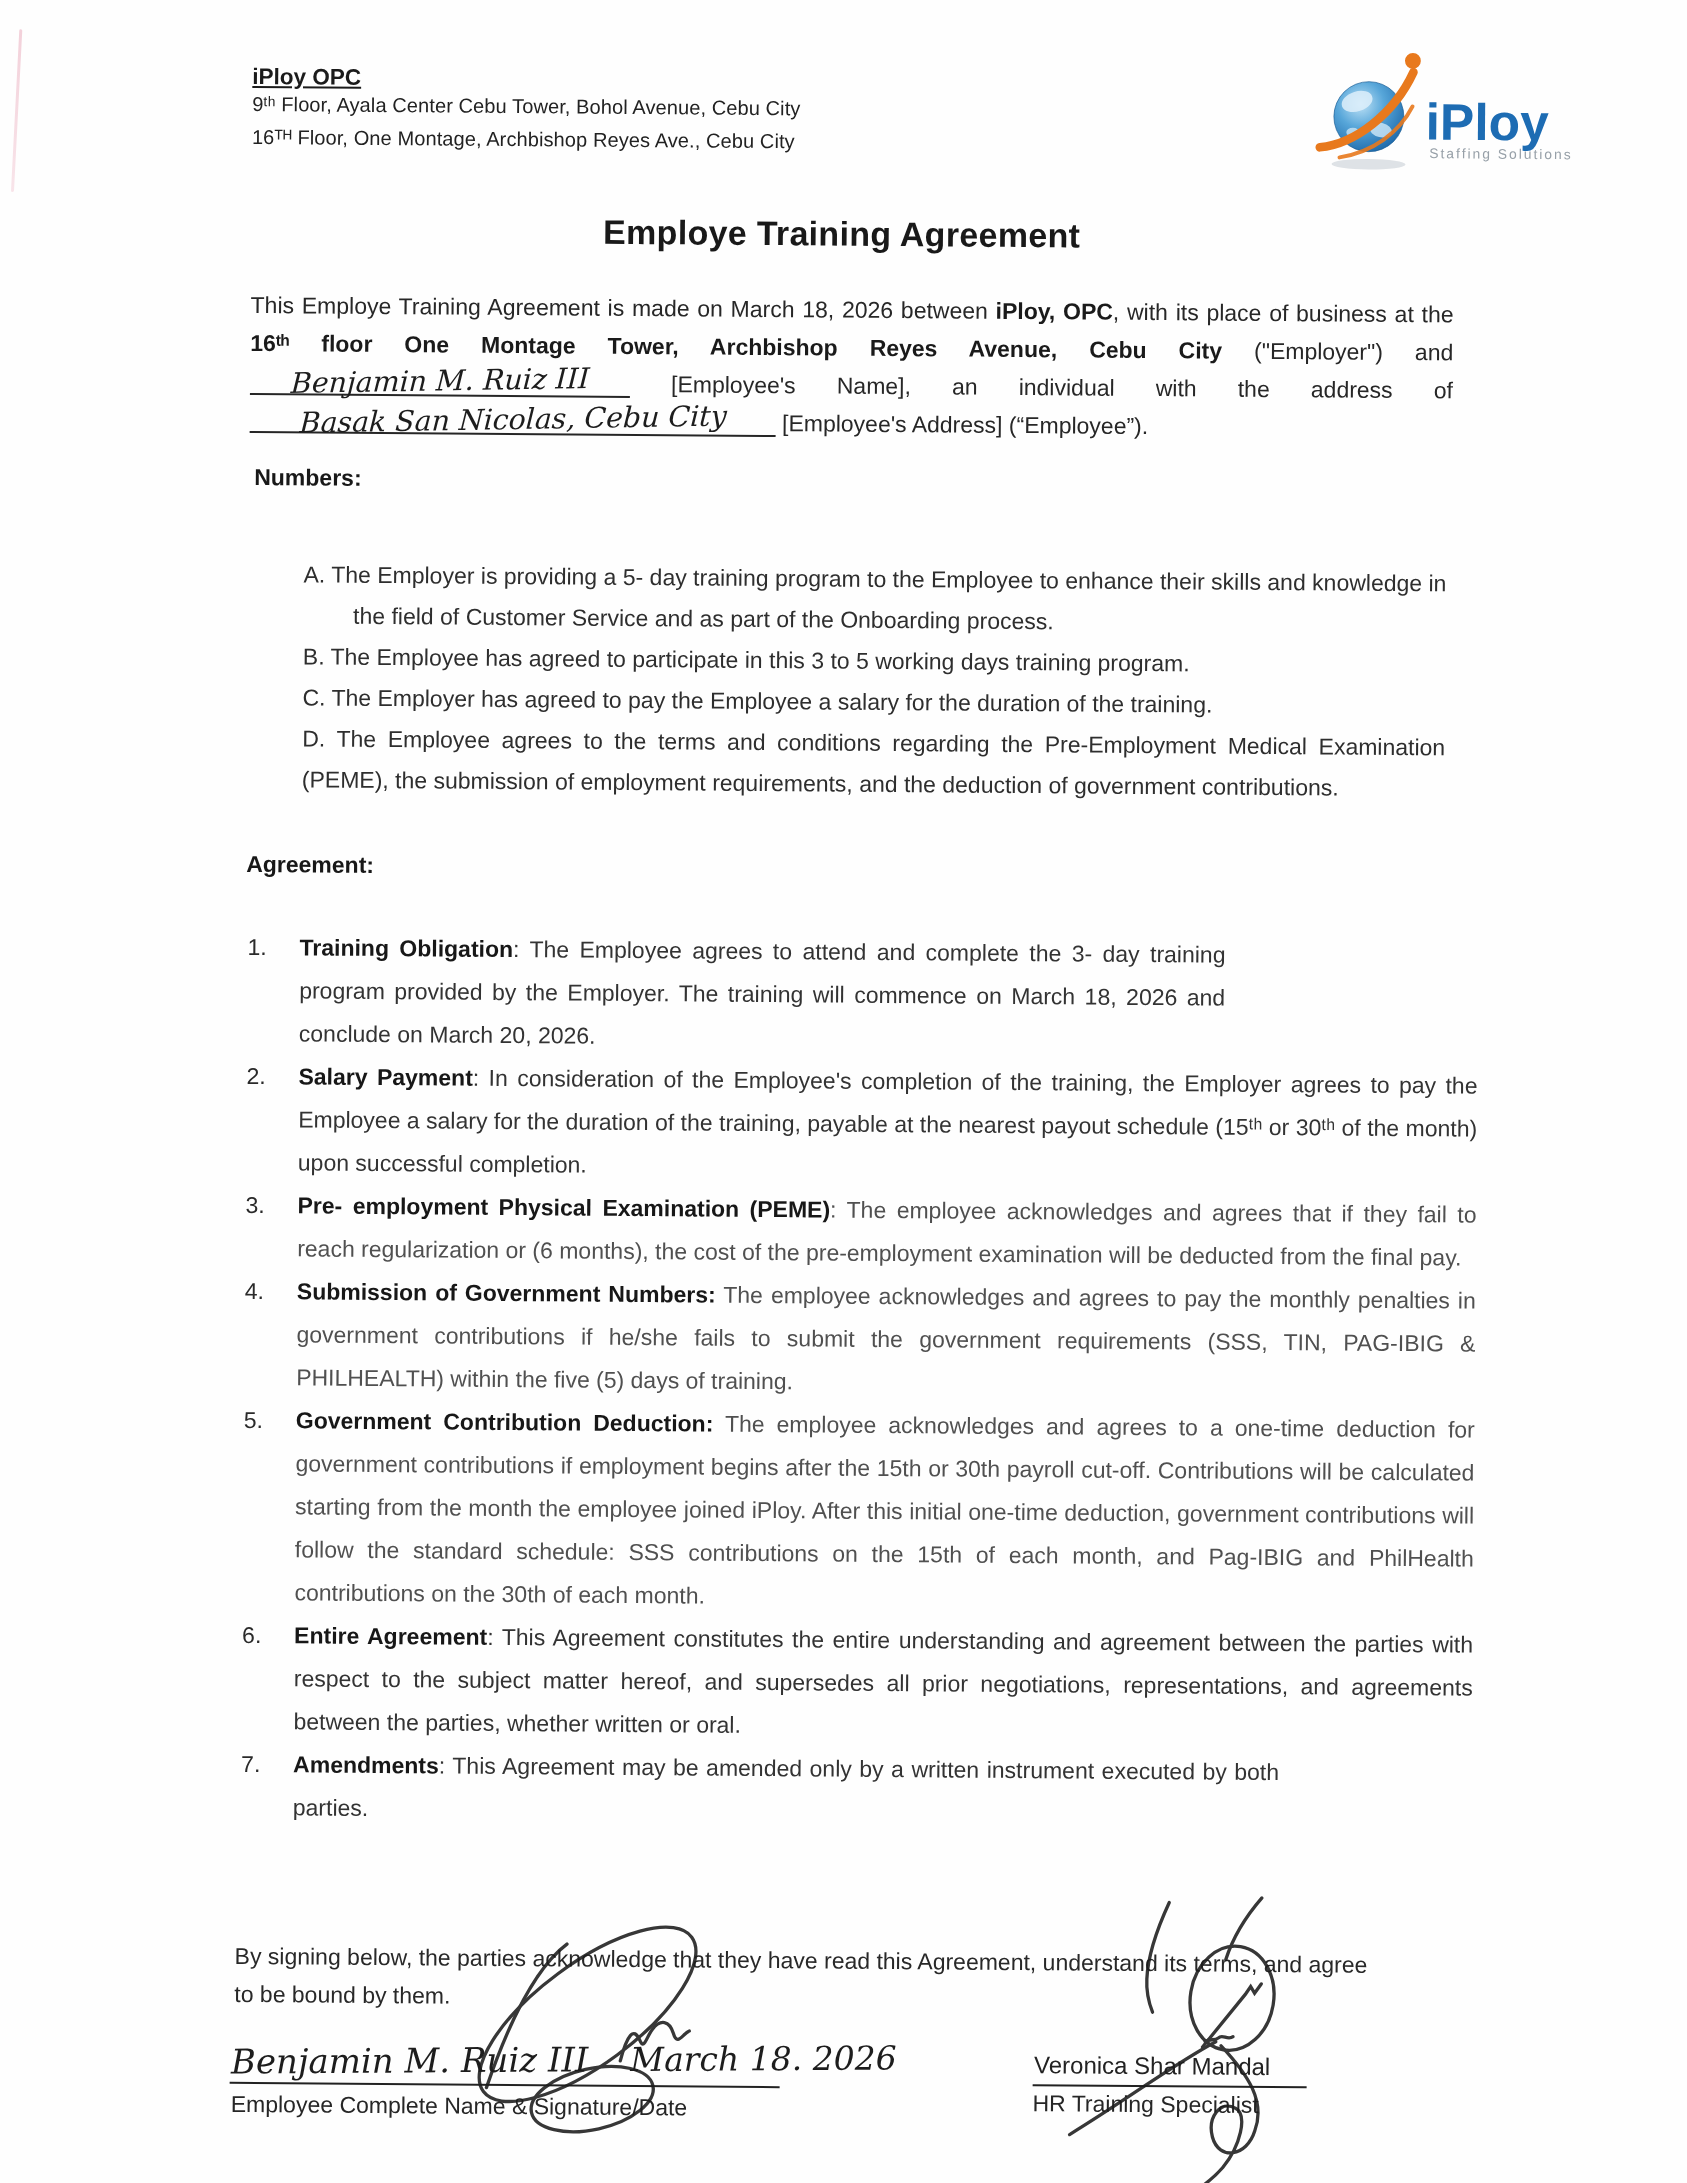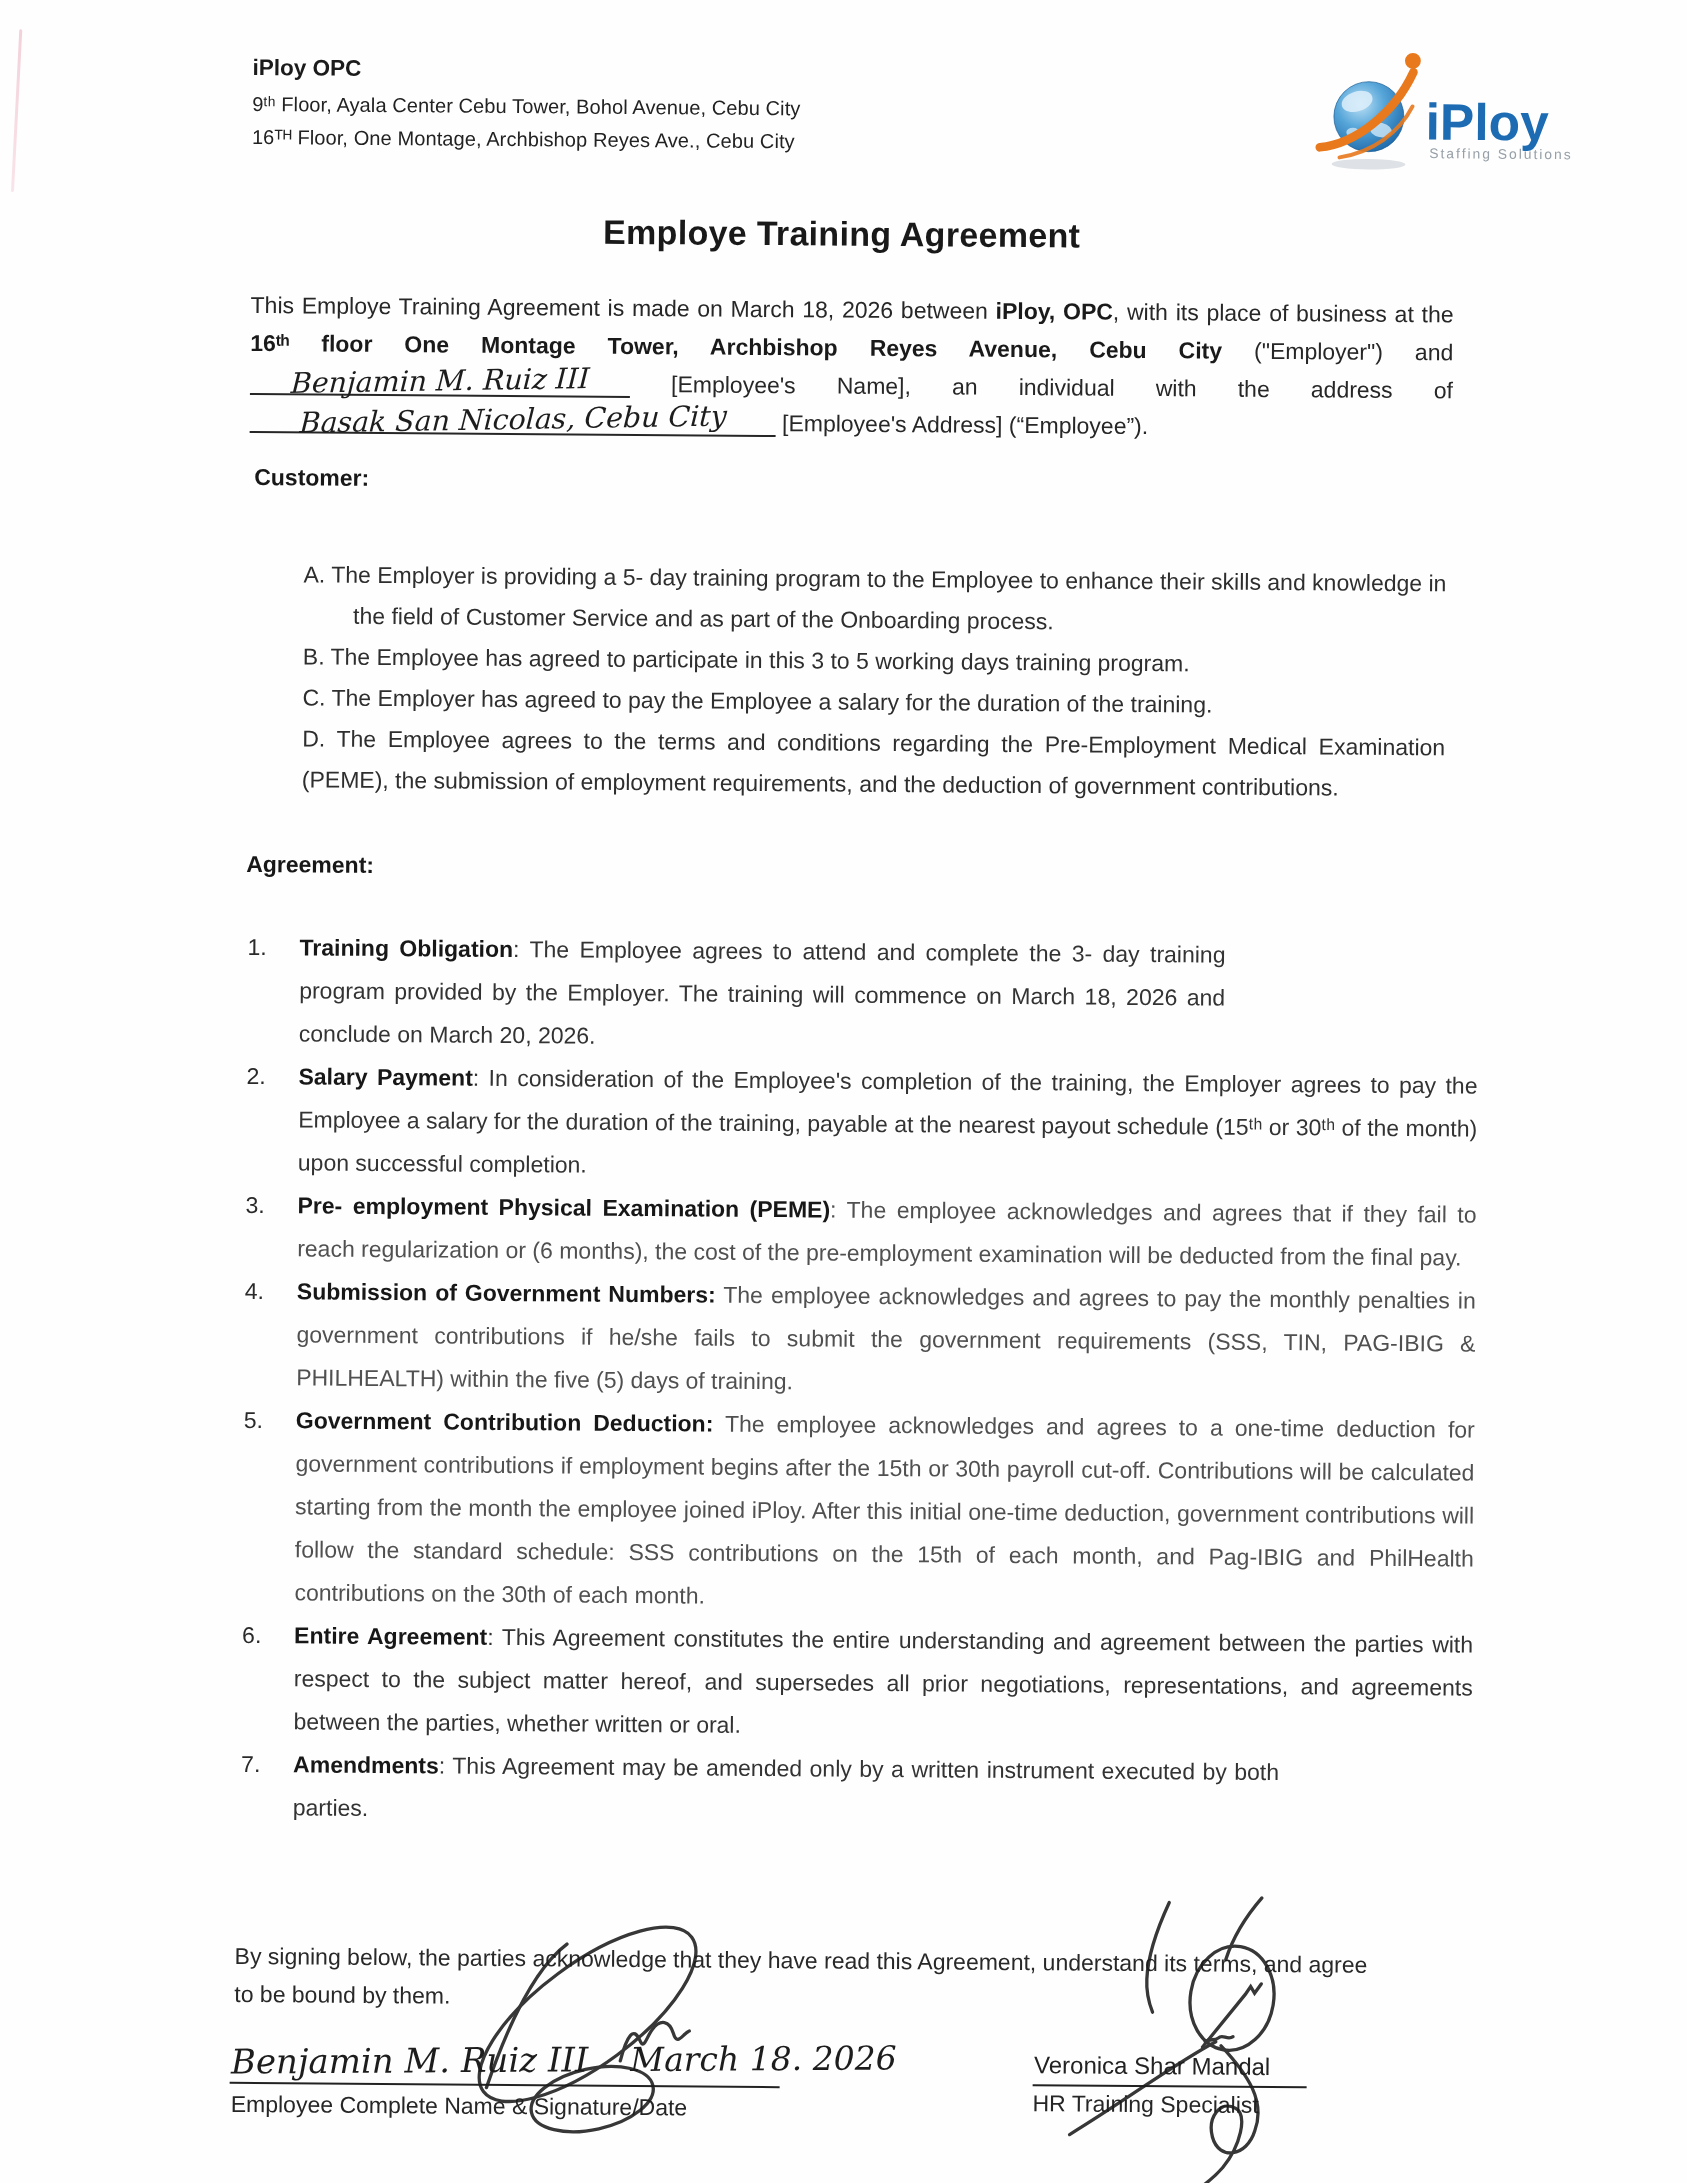--- a/index.html
+++ b/index.html
@@ -3,21 +3,21 @@
 <meta charset="utf-8">
 <style>
   * { margin:0; padding:0; box-sizing:border-box; }
   html,body { background:#ffffff; }
   body { width:1687px; height:2183px; font-family:"Liberation Sans","DejaVu Sans",sans-serif; }
   .page { position:relative; width:1687px; height:2183px; background:#fefefe; overflow:hidden; color:#2c2c2c; }
   .tilt { position:absolute; inset:0; transform:rotate(.45deg); transform-origin:0 0; }
   .abs { position:absolute; }
 
   
-  .company   { left:253px; top:53px;  font-size:22.5px; font-weight:700; color:#1b1b1b; }
+  .company   { left:253px; top:62px;  font-size:22.5px; font-weight:700; color:#1b1b1b;text-decoration:underline; }
   .addr      { font-size:20px; color:#222; letter-spacing:0.1px; }
   .addr1     { left:253px; top:91px; }
   .addr2     { left:253px; top:124px; }
 
   .logo-svg  { left:1277px; top:28px; }
 
   .doc-title { left:0; top:208px; width:1687px; text-align:center; font-size:34px; font-weight:700; color:#191919; letter-spacing:0.3px; }
 
   
   .intro { left:253px; top:284px; width:1203px; font-size:23px; line-height:38px; text-align:justify; color:#272727; }
@@ -95,21 +95,21 @@
         <circle cx="206" cy="33" r="12" fill="#e8791d"></circle>
       </g>
       <text x="226" y="152" font-family="Liberation Sans, DejaVu Sans, sans-serif" font-size="78" font-weight="bold" fill="#1d6cb3">iPloy</text>
       <text x="232" y="180" font-family="Liberation Sans, DejaVu Sans, sans-serif" font-size="21" fill="#97a0a8" letter-spacing="3">Staffing Solutions</text>
     </svg>
 
     <div class="abs doc-title">Employe Training Agreement</div>
 
     <div class="abs intro"><span>This Employe Training Agreement is made on March 18, 2026 between </span><span class="b">iPloy, OPC</span><span>, with its place of business at the </span><span class="b">16ᵗʰ floor One Montage Tower, Archbishop Reyes Avenue, Cebu City</span><span> ("Employer") and </span><span class="blank blank-name"><span class="hw hw-fill">Benjamin M. Ruiz III</span></span><span> [Employee's Name], an individual with the address of </span><span class="blank blank-addr"><span class="hw hw-fill">Basak San Nicolas, Cebu City</span></span><span> [Employee's Address] (“Employee”).</span></div>
 
-    <div class="abs sec-h recitals-h">Customer:</div>
+    <div class="abs sec-h recitals-h">Numbers:</div>
     <div class="abs recitals">
       <div class="recital r-a"><span class="r-letter">A.</span> <span>The Employer is providing a 5- day training program to the Employee to enhance their skills and knowledge in the field of Customer Service and as part of the Onboarding process.</span></div>
       <div class="recital"><span class="r-letter">B.</span> <span>The Employee has agreed to participate in this 3 to 5 working days training program.</span></div>
       <div class="recital"><span class="r-letter">C.</span> <span>The Employer has agreed to pay the Employee a salary for the duration of the training.</span></div>
       <div class="recital"><span class="r-letter">D.</span> <span>The Employee agrees to the terms and conditions regarding the Pre-Employment Medical Examination (PEME), the submission of employment requirements, and the deduction of government contributions.</span></div>
     </div>
 
     <div class="abs sec-h agreement-h">Agreement:</div>
     <div class="abs olist">
       <div class="oitem">

